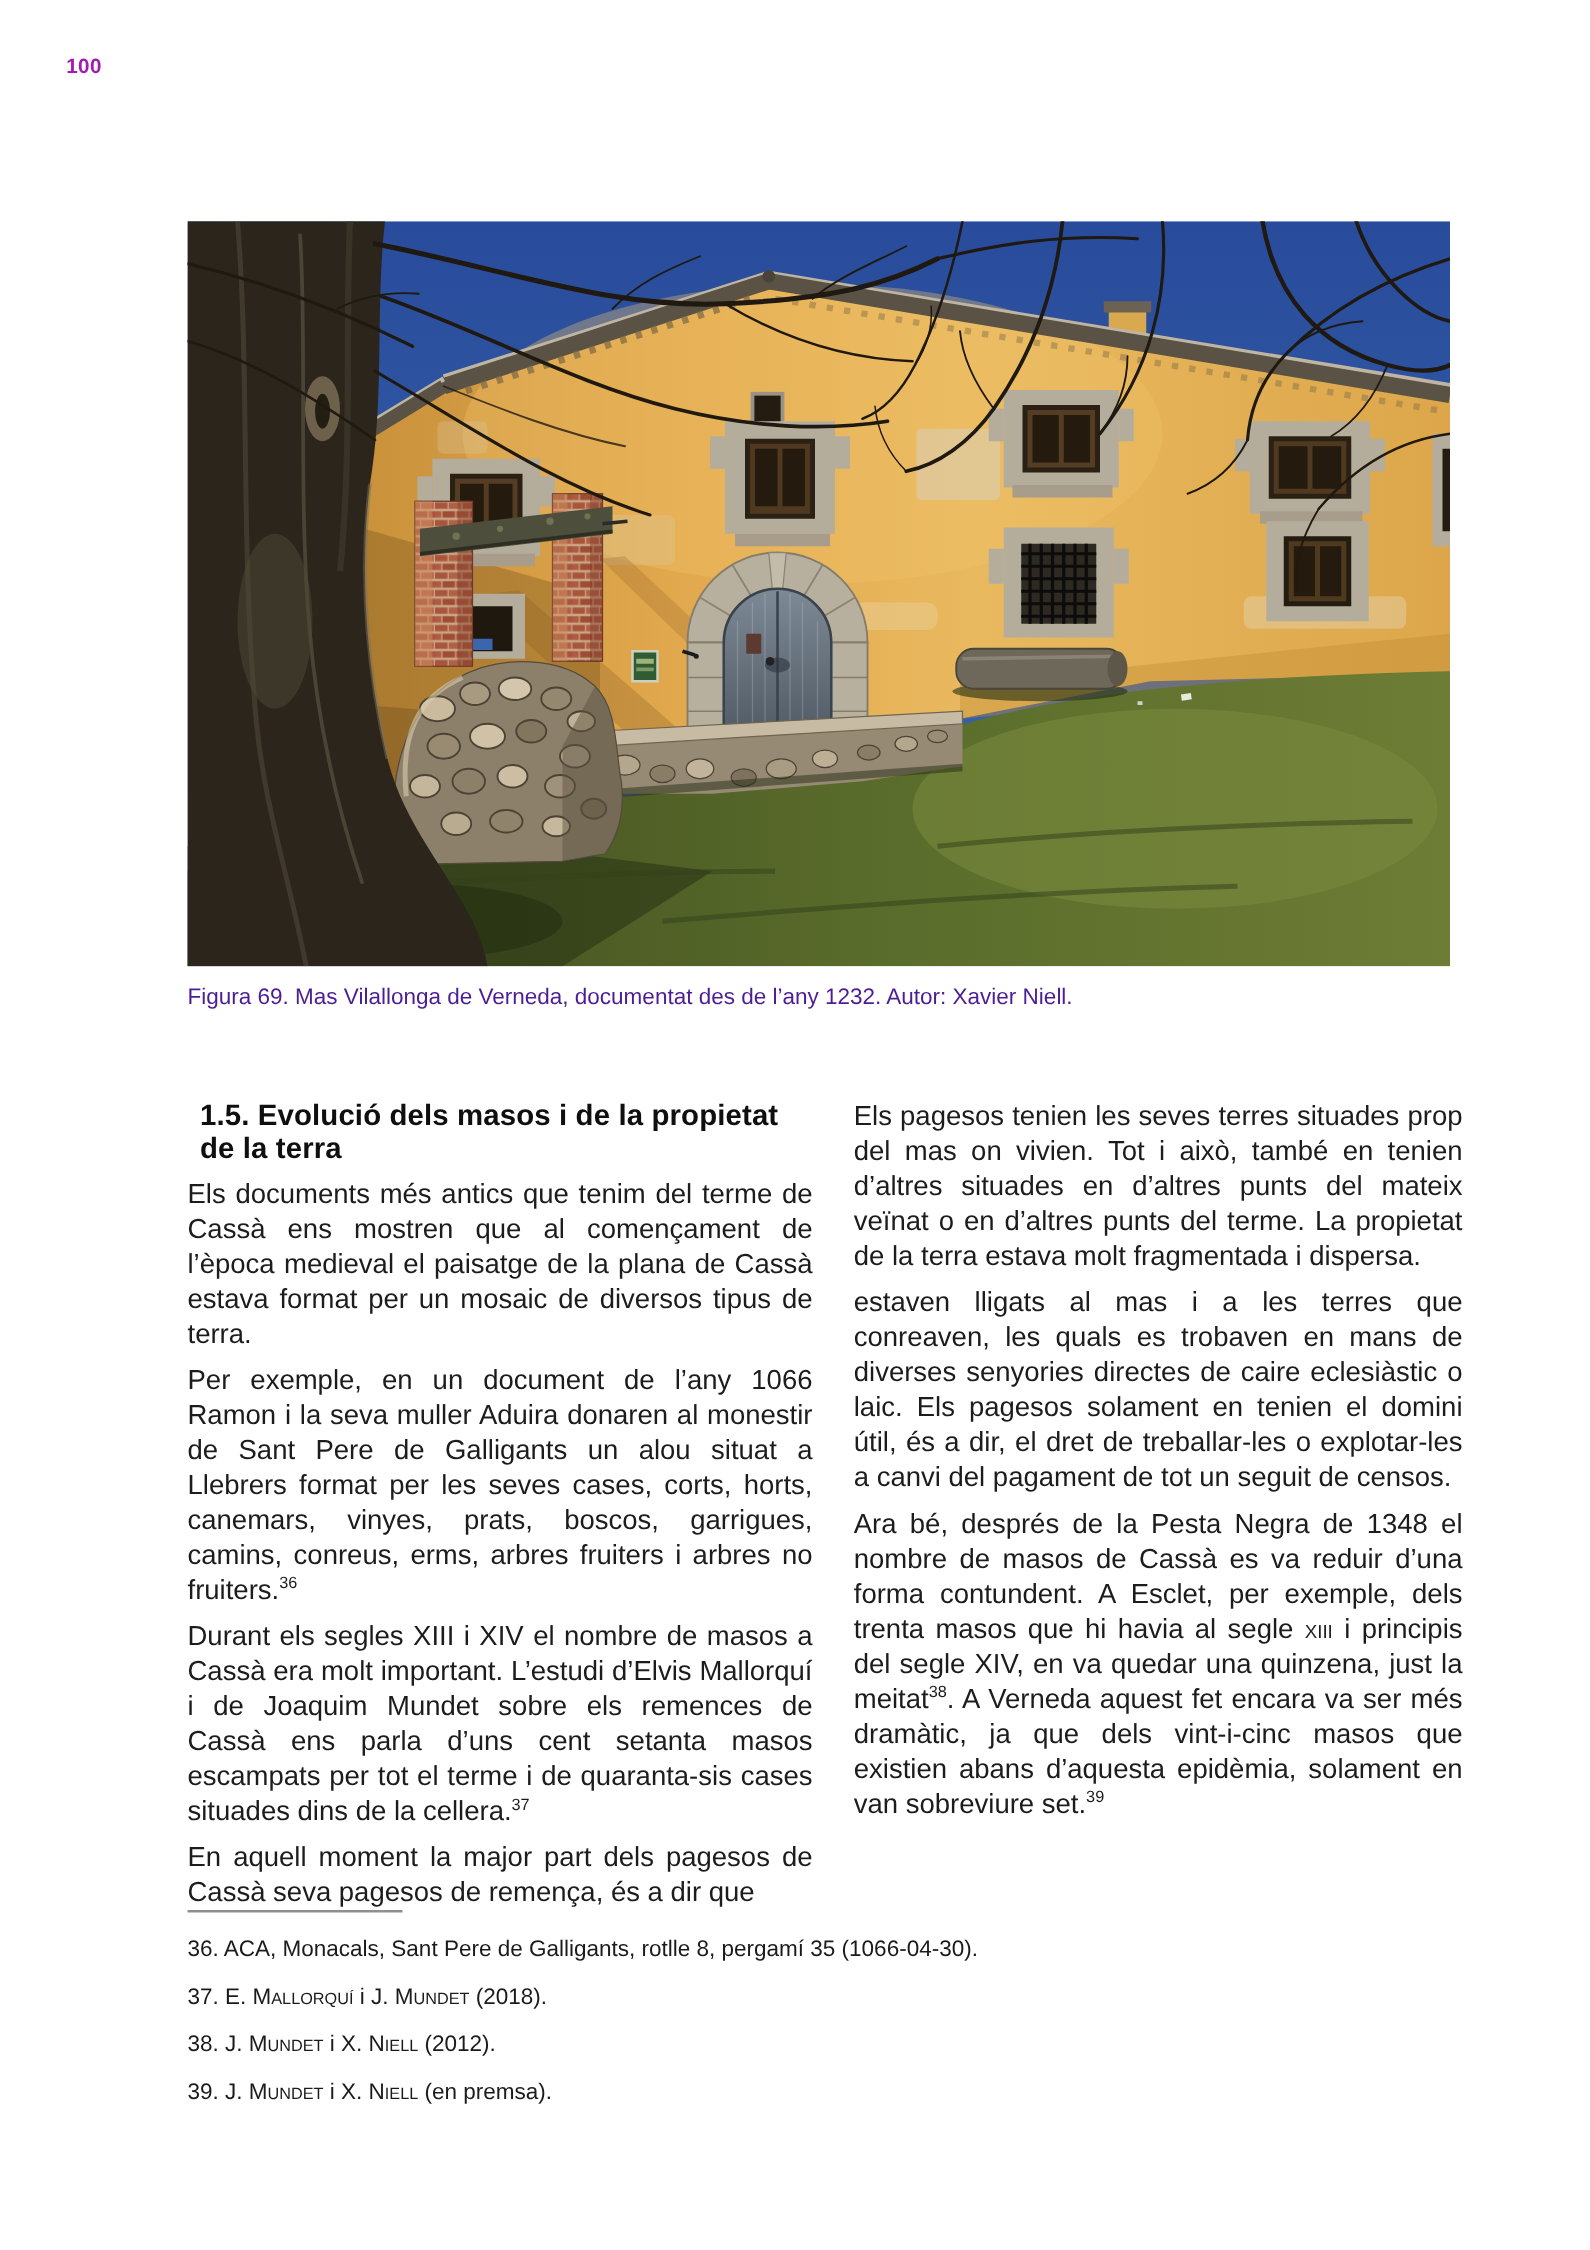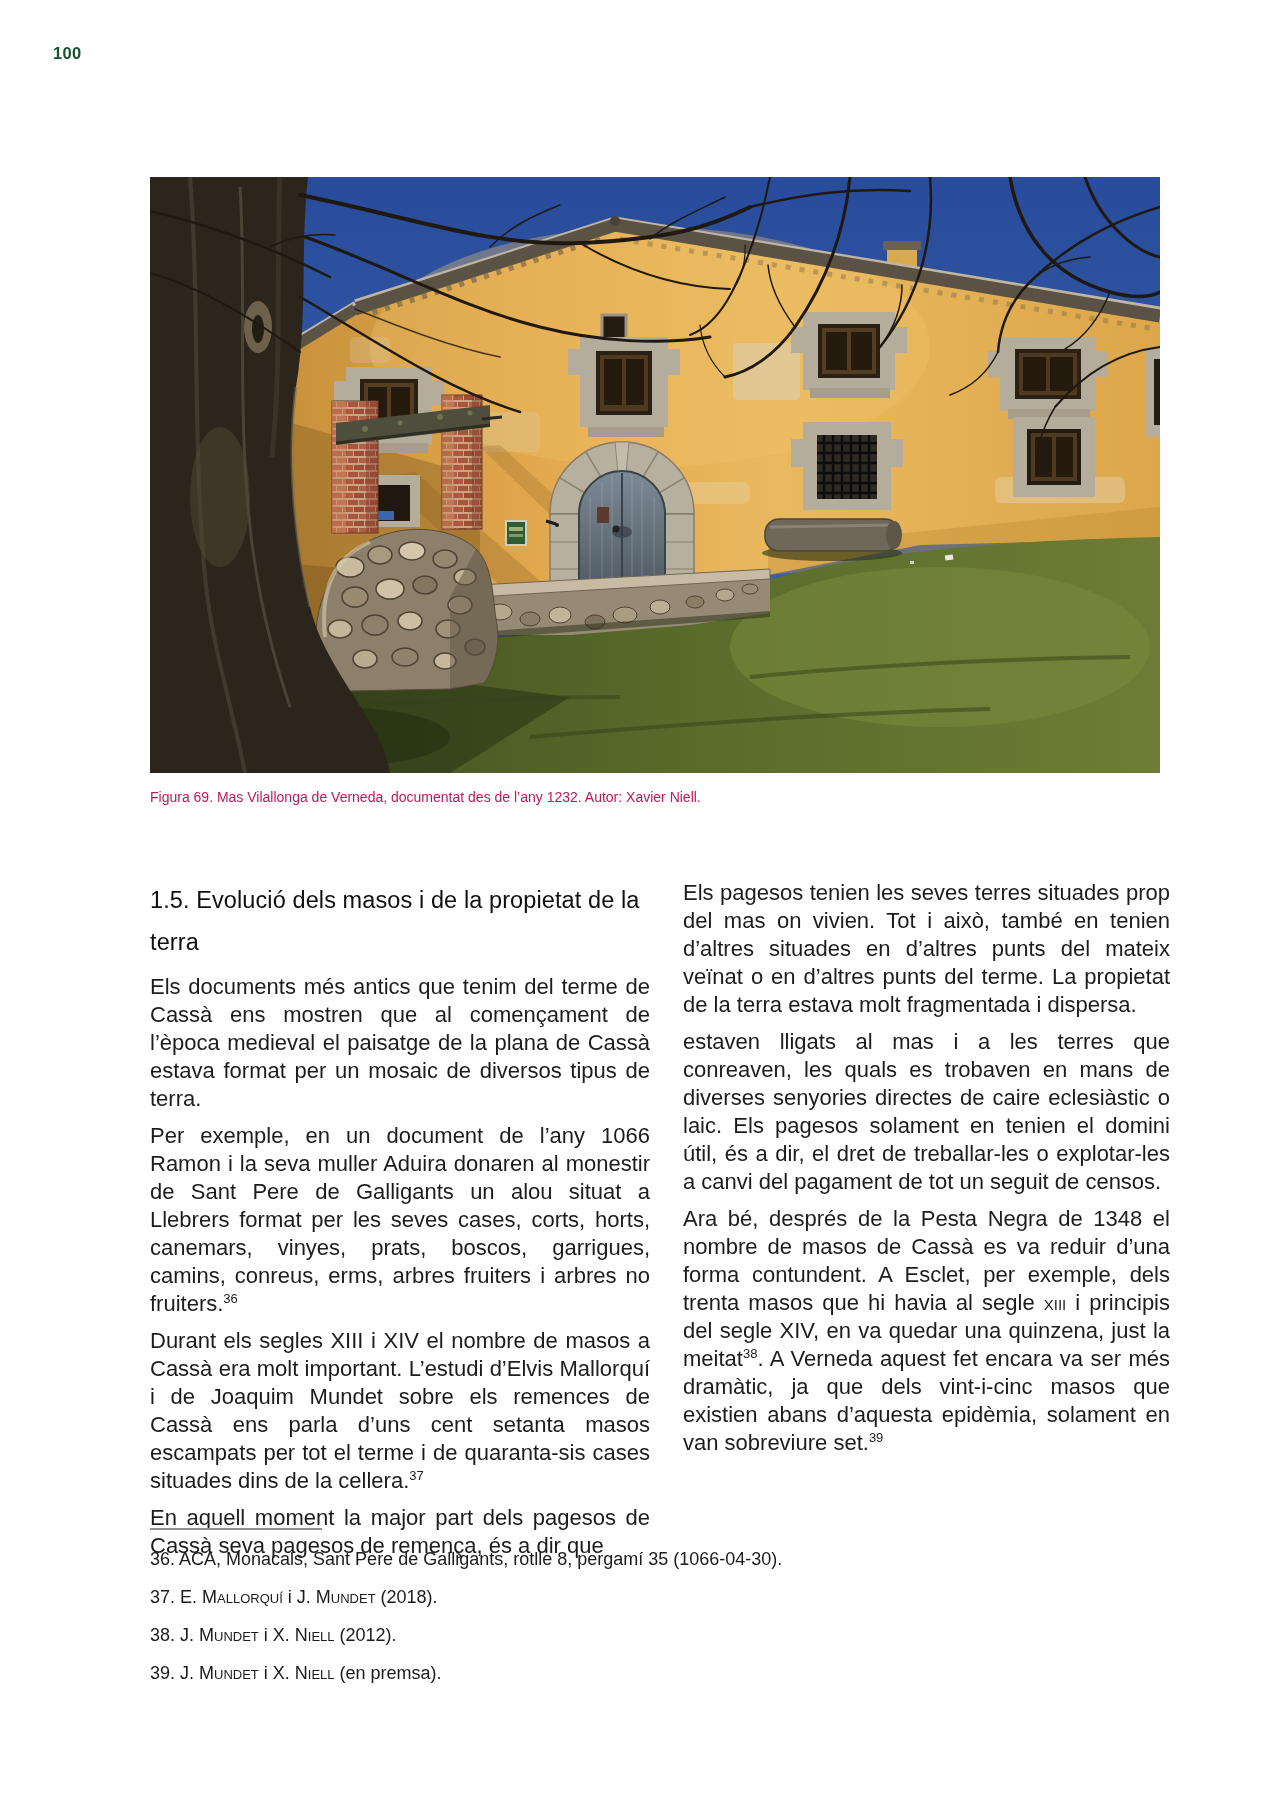--- a/index.html
+++ b/index.html
@@ -1,26 +1,26 @@
 <!DOCTYPE html>
 <html lang="ca"><head>
 <meta charset="utf-8">
 <style>
   html,body{margin:0;padding:0;background:#ffffff;}
   .page{position:relative;width:1272px;height:1800px;background:#ffffff;overflow:hidden;
         font-family:"Liberation Sans", sans-serif;color:#1c1c1c;
         -webkit-font-smoothing:antialiased;}
-  .pagenum{position:absolute;left:53px;top:44px;font-size:16.5px;font-weight:700;letter-spacing:.3px;color:#14532d;}
+  .pagenum{position:absolute;left:53px;top:44px;font-size:16.5px;font-weight:700;letter-spacing:.3px;color:#a21caf;}
   .photo{position:absolute;left:150px;top:177px;width:1010px;height:596px;margin:0;padding:0;}
   .photo svg{display:block;}
-  .caption{position:absolute;left:150px;top:786px;width:1010px;font-size:14px;line-height:23px;color:#be185d;}
+  .caption{position:absolute;left:150px;top:786px;width:1010px;font-size:18px;line-height:23px;color:#4c1d95;}
   .col{position:absolute;top:879px;}
   .col-left{left:150px;width:500px;}
   .col-right{left:683px;width:487px;}
-  .heading{margin:0 0 10px 0;font-size:23.5px;line-height:42px;font-weight:400;color:#0f0f0f;letter-spacing:.1px;}
+  .heading{margin:0 0 10px 10px;font-size:23.5px;line-height:26px;font-weight:700;color:#0f0f0f;letter-spacing:.1px;}
   .body-p{margin:0 0 9px 0;font-size:22px;line-height:28px;text-align:justify;color:#1c1c1c;}
   .body-p:last-child{margin-bottom:0;}
   sup{font-size:13px;vertical-align:super;line-height:0;}
   .sc{font-variant:small-caps;}
   .footnotes{position:absolute;left:150px;top:1528px;width:1010px;}
   .fn-rule{width:172px;border-top:2px solid #8f8f8f;margin:0 0 18px 0;}
   .footnote{margin:0 0 16px 0;font-size:18px;line-height:22px;color:#1b1b1b;text-align:left;}
 </style>
 </head>
 <body>

